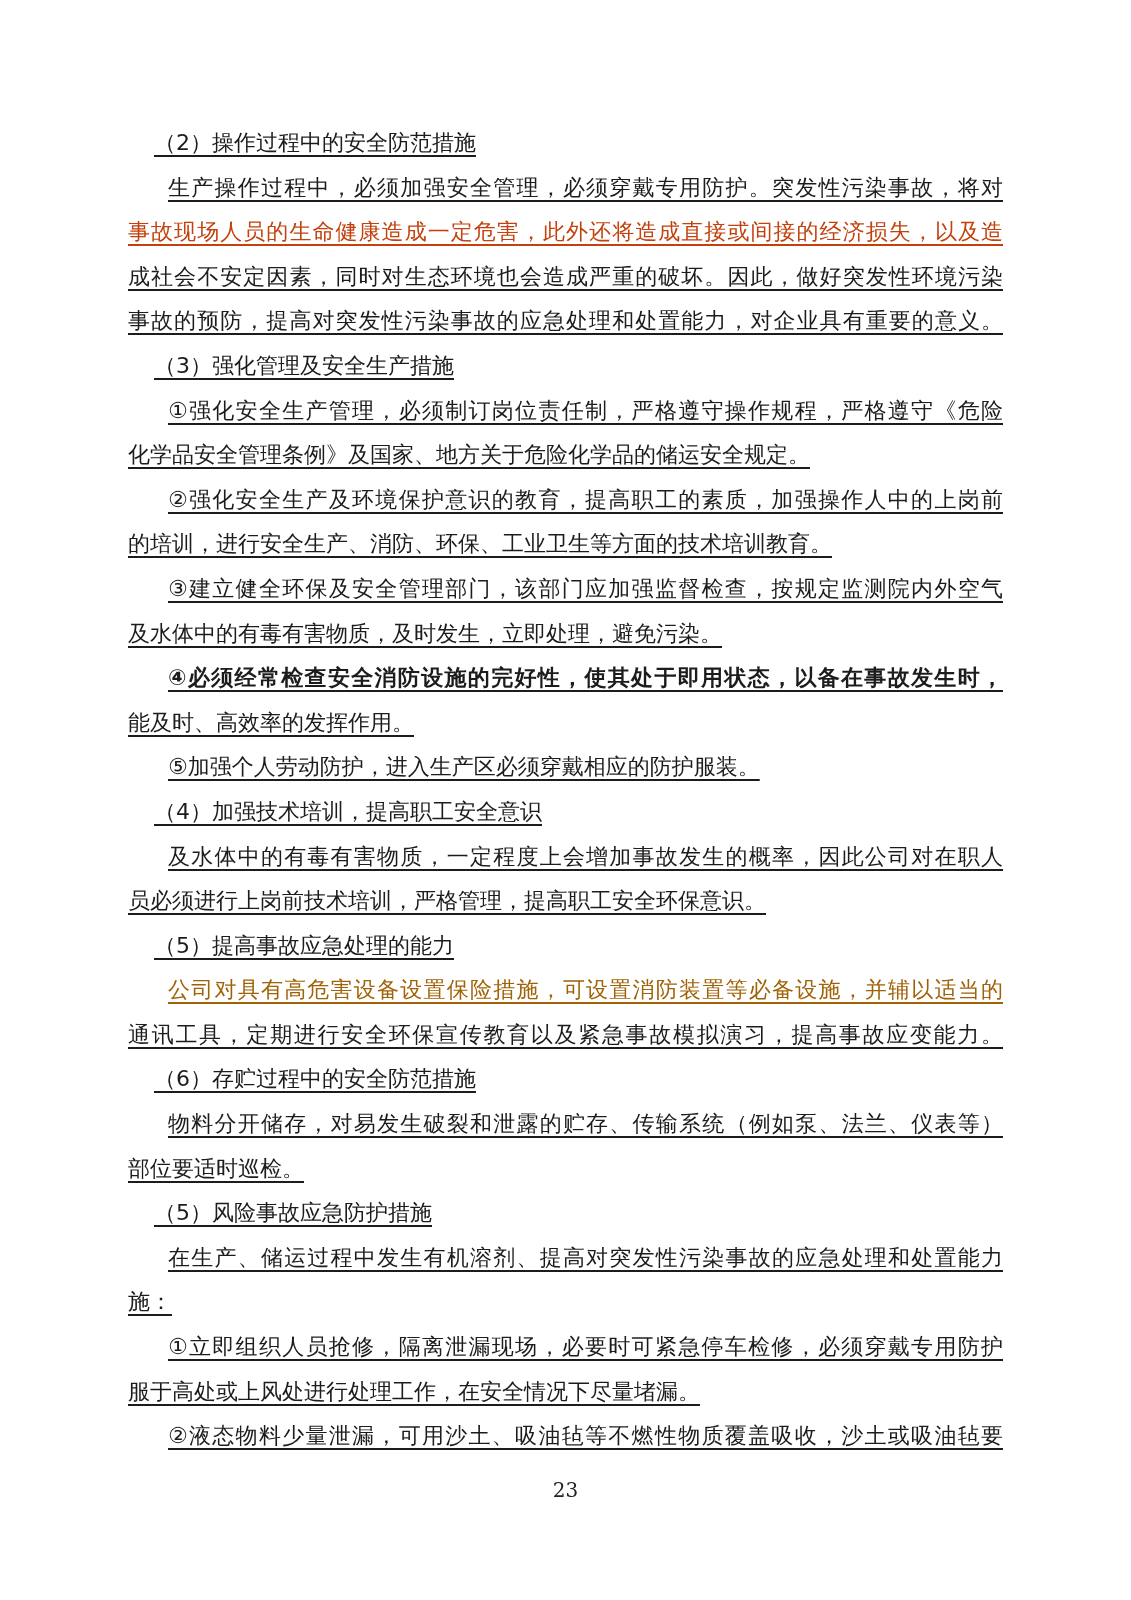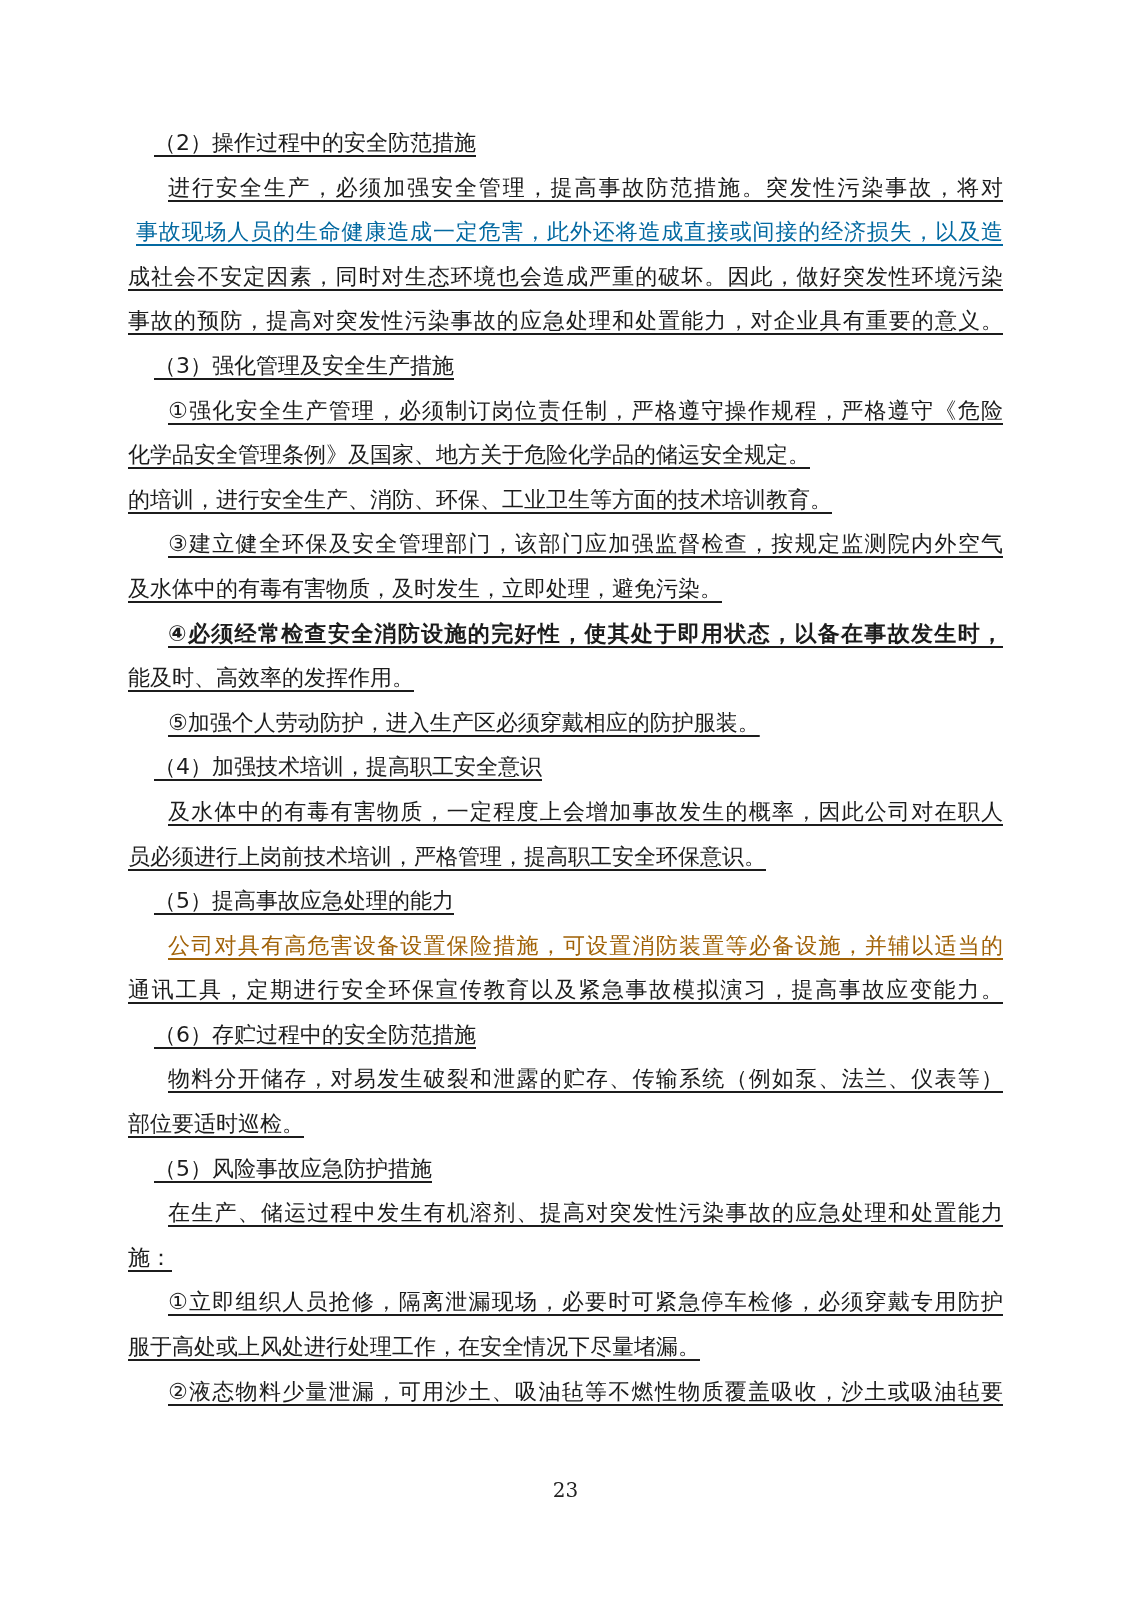--- a/index.html
+++ b/index.html
@@ -51,27 +51,28 @@
     color: #222222;
     font-family: "DejaVu Serif", "Liberation Serif", serif;
   }
 </style>
 </head>
 <body>
 
 <div class="page">
   <div class="text-block">
       <div class="line heading" style="color: rgb(28, 28, 28);">（2）操作过程中的安全防范措施</div>
-      <div class="line first full" style="color: rgb(28, 28, 28);">进行安全生产，必须加强安全管理，提高事故防范措施。突发性污染事故，将对</div>
-      <div class="line cont full" style="color: #0369a1; margin-left: 8px;">事故现场人员的生命健康造成一定危害，此外还将造成直接或间接的经济损失，以及造</div>
+      <div class="line first full" style="color: rgb(28, 28, 28);">生产操作过程中，必须加强安全管理，必须穿戴专用防护。突发性污染事故，将对</div>
+      <div class="line cont full" style="color: #c2410c;">事故现场人员的生命健康造成一定危害，此外还将造成直接或间接的经济损失，以及造</div>
       <div class="line cont full" style="color: rgb(28, 28, 28);">成社会不安定因素，同时对生态环境也会造成严重的破坏。因此，做好突发性环境污染</div>
       <div class="line cont full" style="color: rgb(28, 28, 28);">事故的预防，提高对突发性污染事故的应急处理和处置能力，对企业具有重要的意义。</div>
       <div class="line heading" style="color: rgb(28, 28, 28);">（3）强化管理及安全生产措施</div>
       <div class="line first full" style="color: rgb(28, 28, 28);">①强化安全生产管理，必须制订岗位责任制，严格遵守操作规程，严格遵守《危险</div>
       <div class="line cont" style="color: rgb(28, 28, 28);">化学品安全管理条例》及国家、地方关于危险化学品的储运安全规定。</div>
+      <div class="line first full" style="color: rgb(28, 28, 28);">②强化安全生产及环境保护意识的教育，提高职工的素质，加强操作人中的上岗前</div>
       <div class="line cont" style="color: rgb(28, 28, 28);">的培训，进行安全生产、消防、环保、工业卫生等方面的技术培训教育。</div>
       <div class="line first full" style="color: rgb(28, 28, 28);">③建立健全环保及安全管理部门，该部门应加强监督检查，按规定监测院内外空气</div>
       <div class="line cont" style="color: rgb(28, 28, 28);">及水体中的有毒有害物质，及时发生，立即处理，避免污染。</div>
       <div class="line first full" style="color: rgb(28, 28, 28); font-weight: bold;">④必须经常检查安全消防设施的完好性，使其处于即用状态，以备在事故发生时，</div>
       <div class="line cont" style="color: rgb(28, 28, 28);">能及时、高效率的发挥作用。</div>
       <div class="line first" style="color: rgb(28, 28, 28);">⑤加强个人劳动防护，进入生产区必须穿戴相应的防护服装。</div>
       <div class="line heading" style="color: rgb(28, 28, 28);">（4）加强技术培训，提高职工安全意识</div>
       <div class="line first full" style="color: rgb(28, 28, 28);">及水体中的有毒有害物质，一定程度上会增加事故发生的概率，因此公司对在职人</div>
       <div class="line cont" style="color: rgb(28, 28, 28);">员必须进行上岗前技术培训，严格管理，提高职工安全环保意识。</div>
       <div class="line heading" style="color: rgb(28, 28, 28);">（5）提高事故应急处理的能力</div>

